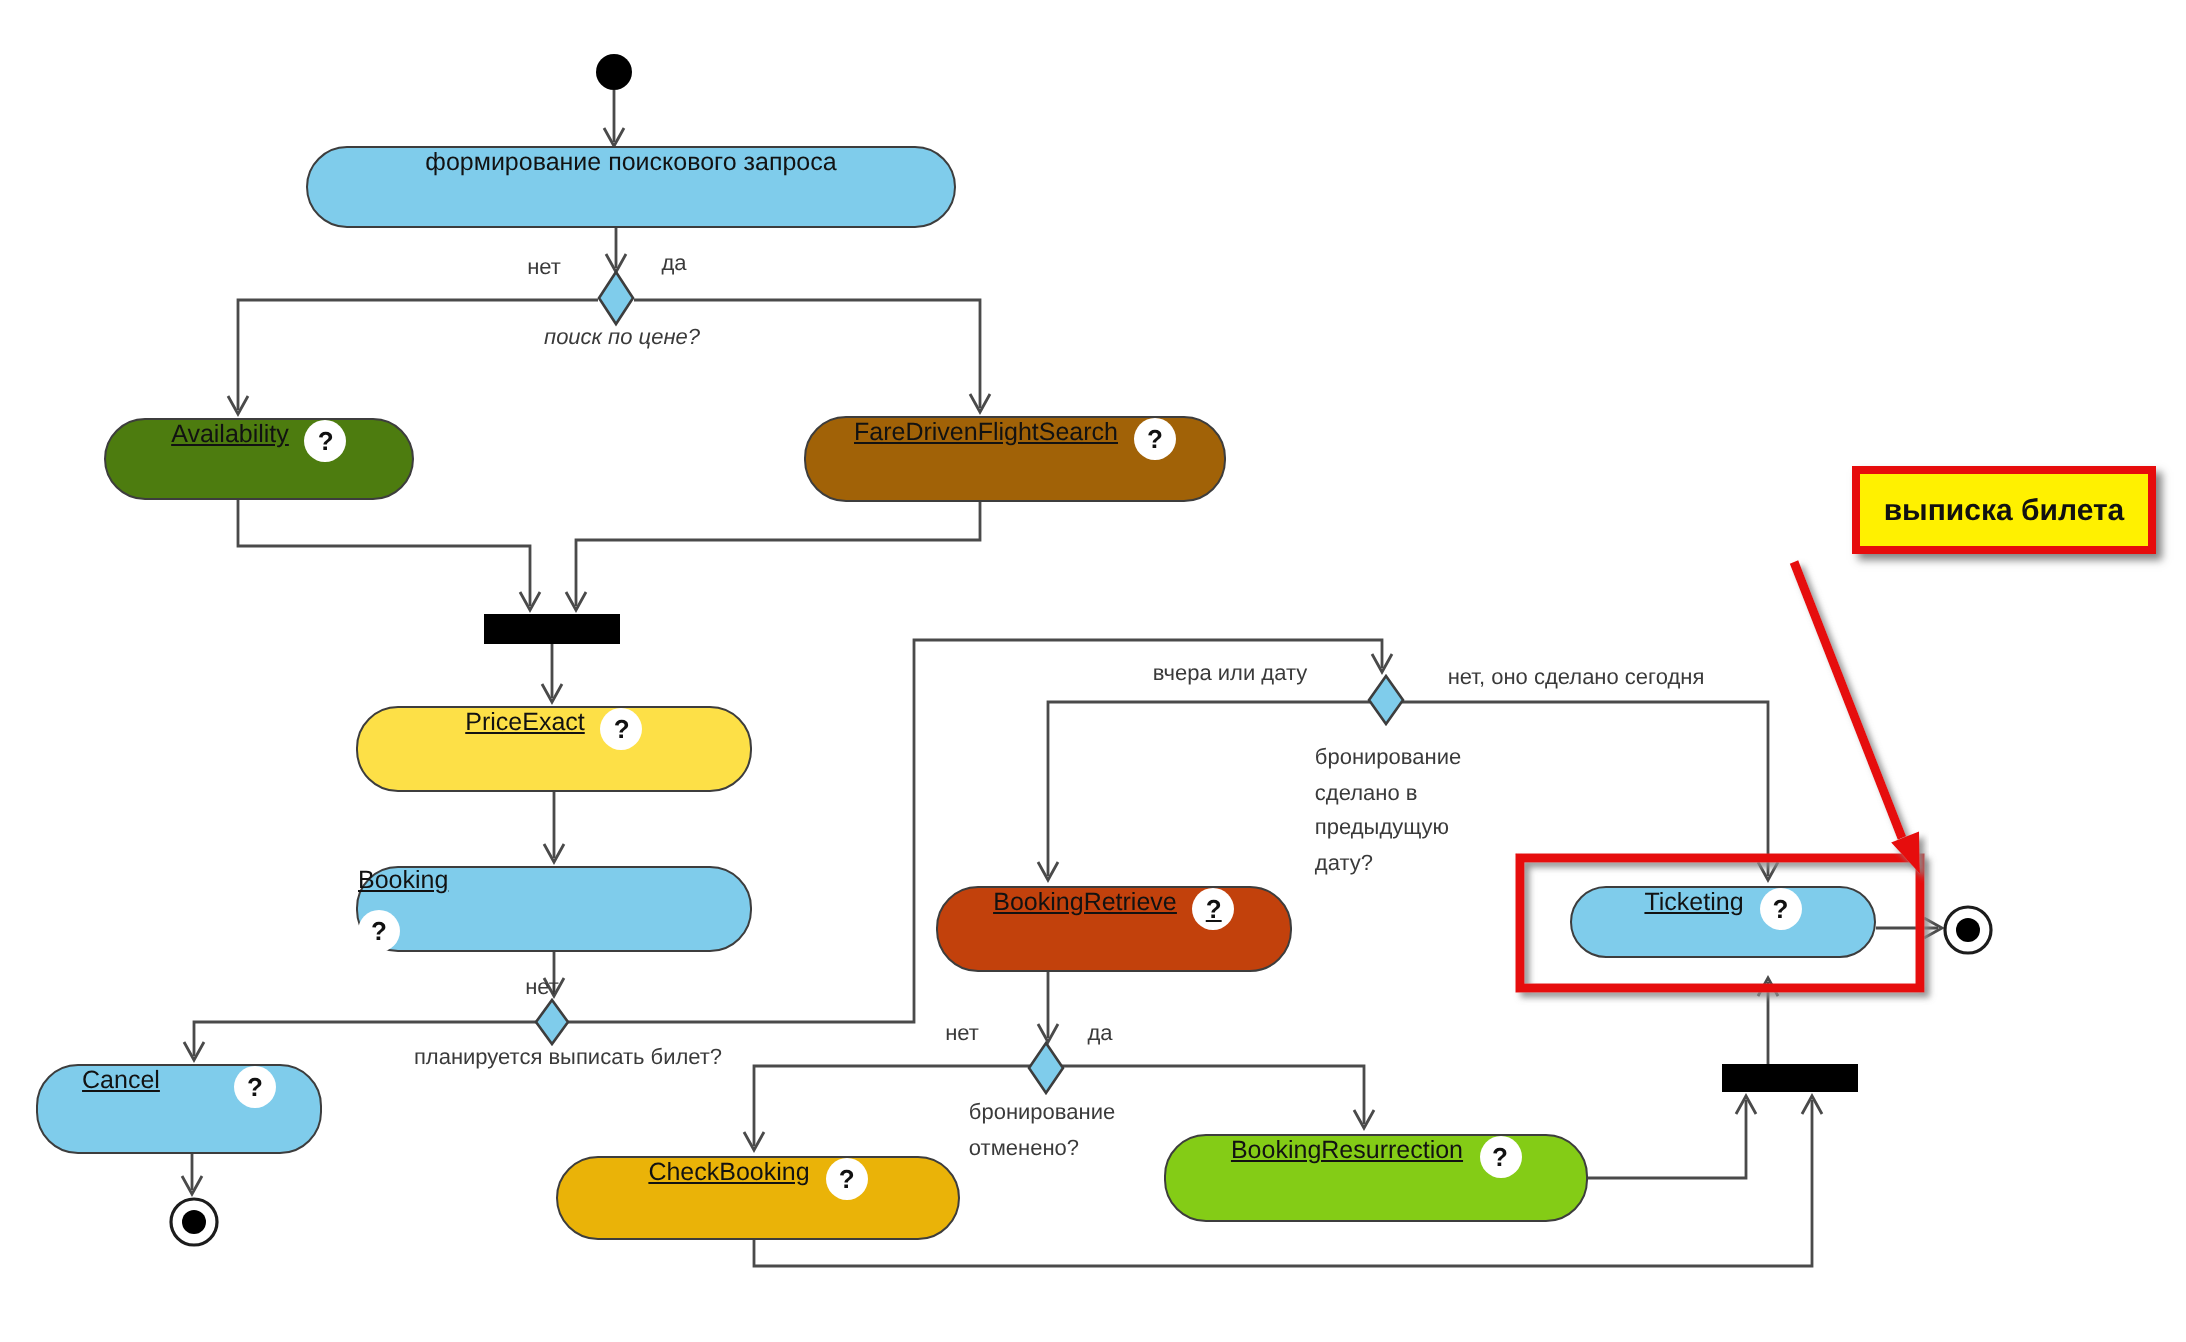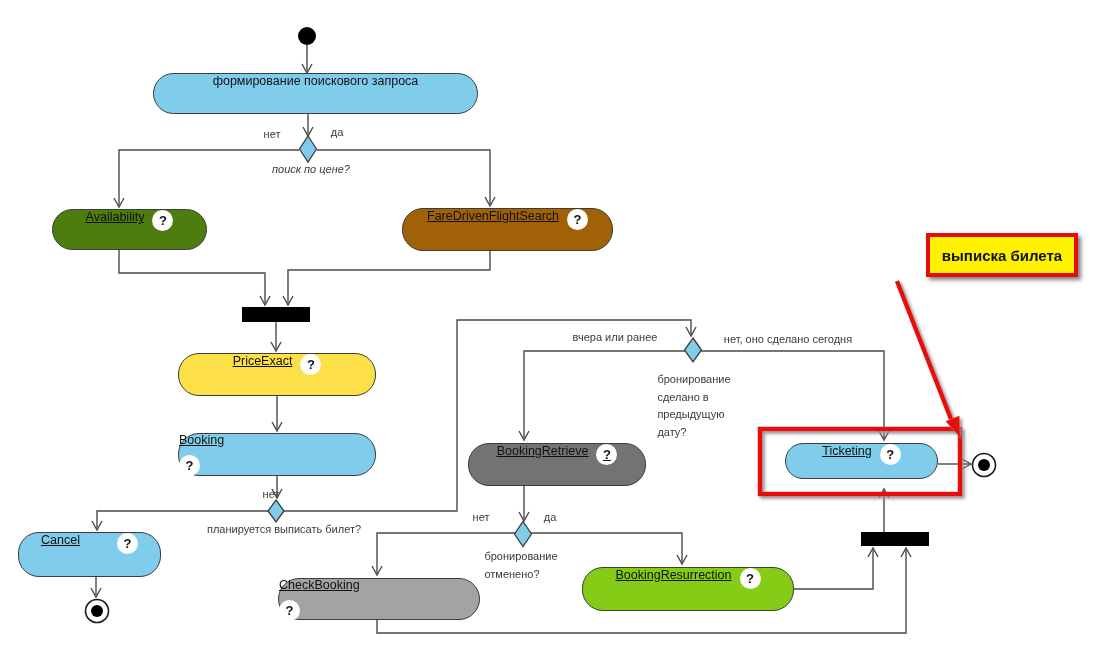--- a/index.html
+++ b/index.html
@@ -99,42 +99,42 @@
         <span class="help">?</span>
       </div>
       <div class="action" style="left: 178px; top: 433px; width: 198px; height: 43px; background: rgb(127, 204, 235); flex-direction: column;">
         <span class="lbl link">Booking</span>
         <span class="help">?</span>
       </div>
       <div class="action" style="left: 18px; top: 532px; width: 143px; height: 45px; background: rgb(127, 204, 235); gap: 37px;">
         <span class="lbl link">Cancel</span>
         <span class="help">?</span>
       </div>
-      <div class="action" style="left: 468px; top: 443px; width: 178px; height: 43px; background: #737373; text-decoration: underline;">
+      <div class="action" style="left: 468px; top: 443px; width: 178px; height: 43px; background: #c2410c; text-decoration: underline;">
         <span class="lbl link">BookingRetrieve</span>
         <span class="help">?</span>
       </div>
       <div class="action" style="left: 785px; top: 443px; width: 153px; height: 36px; background: rgb(127, 204, 235);">
         <span class="lbl link">Ticketing</span>
         <span class="help">?</span>
       </div>
-      <div class="action" style="left: 278px; top: 578px; width: 202px; height: 42px; background: #a3a3a3; flex-direction: column;">
+      <div class="action" style="left: 278px; top: 578px; width: 202px; height: 42px; background: #eab308;">
         <span class="lbl link">CheckBooking</span>
         <span class="help">?</span>
       </div>
       <div class="action" style="left: 582px; top: 567px; width: 212px; height: 44px; background: #84cc16;">
         <span class="lbl link">BookingResurrection</span>
         <span class="help">?</span>
       </div>
       <div class="guard" style="left: 272px; top: 135px; color: rgb(58, 58, 58);">нет</div>
       <div class="guard" style="left: 337px; top: 133px; color: rgb(58, 58, 58);">да</div>
       <div class="guard" style="left: 311px; top: 170px; color: rgb(58, 58, 58); font-style: italic;">поиск по цене?</div>
       <div class="guard" style="left: 271px; top: 495px; color: rgb(58, 58, 58);">нет</div>
       <div class="guard" style="left: 284px; top: 530px; color: rgb(58, 58, 58);">планируется выписать билет?</div>
-      <div class="guard" style="left: 615px; top: 338px; color: rgb(58, 58, 58);">вчера или ранее</div>
+      <div class="guard" style="left: 615px; top: 338px; color: rgb(58, 58, 58);">вчера или дату</div>
       <div class="guard" style="left: 788px; top: 340px; color: rgb(58, 58, 58);">нет, оно сделано сегодня</div>
       <div class="guard" style="left: 694px; top: 406px; color: rgb(58, 58, 58);">бронирование
 сделано в
 предыдущую
 дату?</div>
       <div class="guard" style="left: 481px; top: 518px; color: rgb(58, 58, 58);">нет</div>
       <div class="guard" style="left: 550px; top: 518px; color: rgb(58, 58, 58);">да</div>
       <div class="guard" style="left: 521px; top: 566px; color: rgb(58, 58, 58);">бронирование
 отменено?</div>
     </div>

